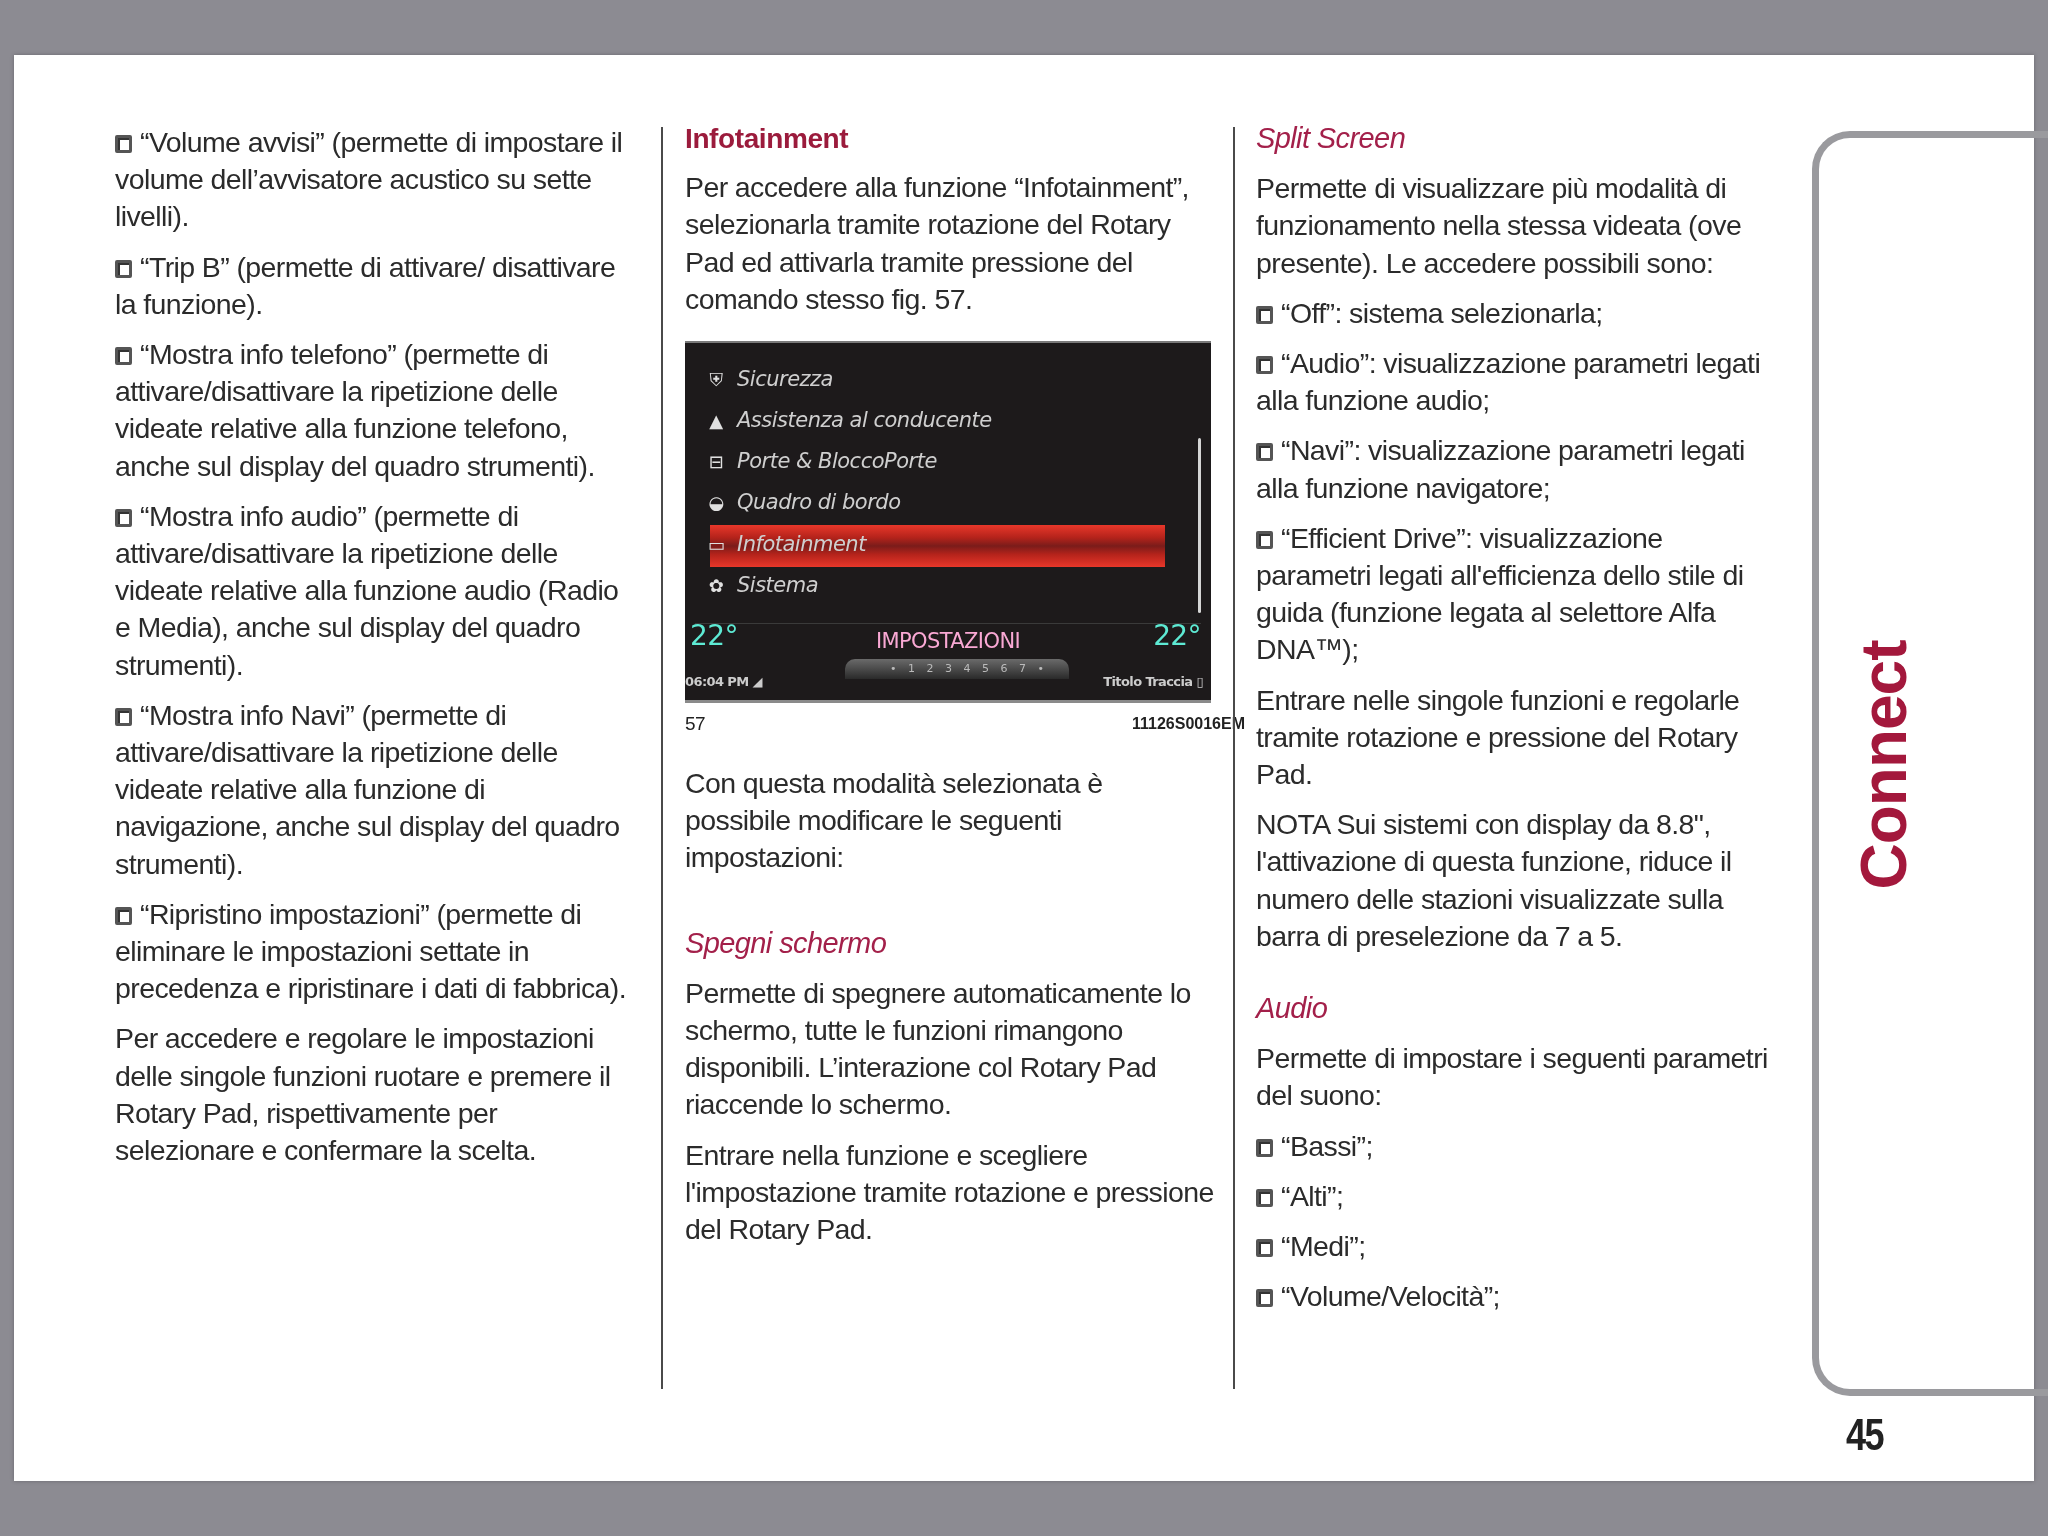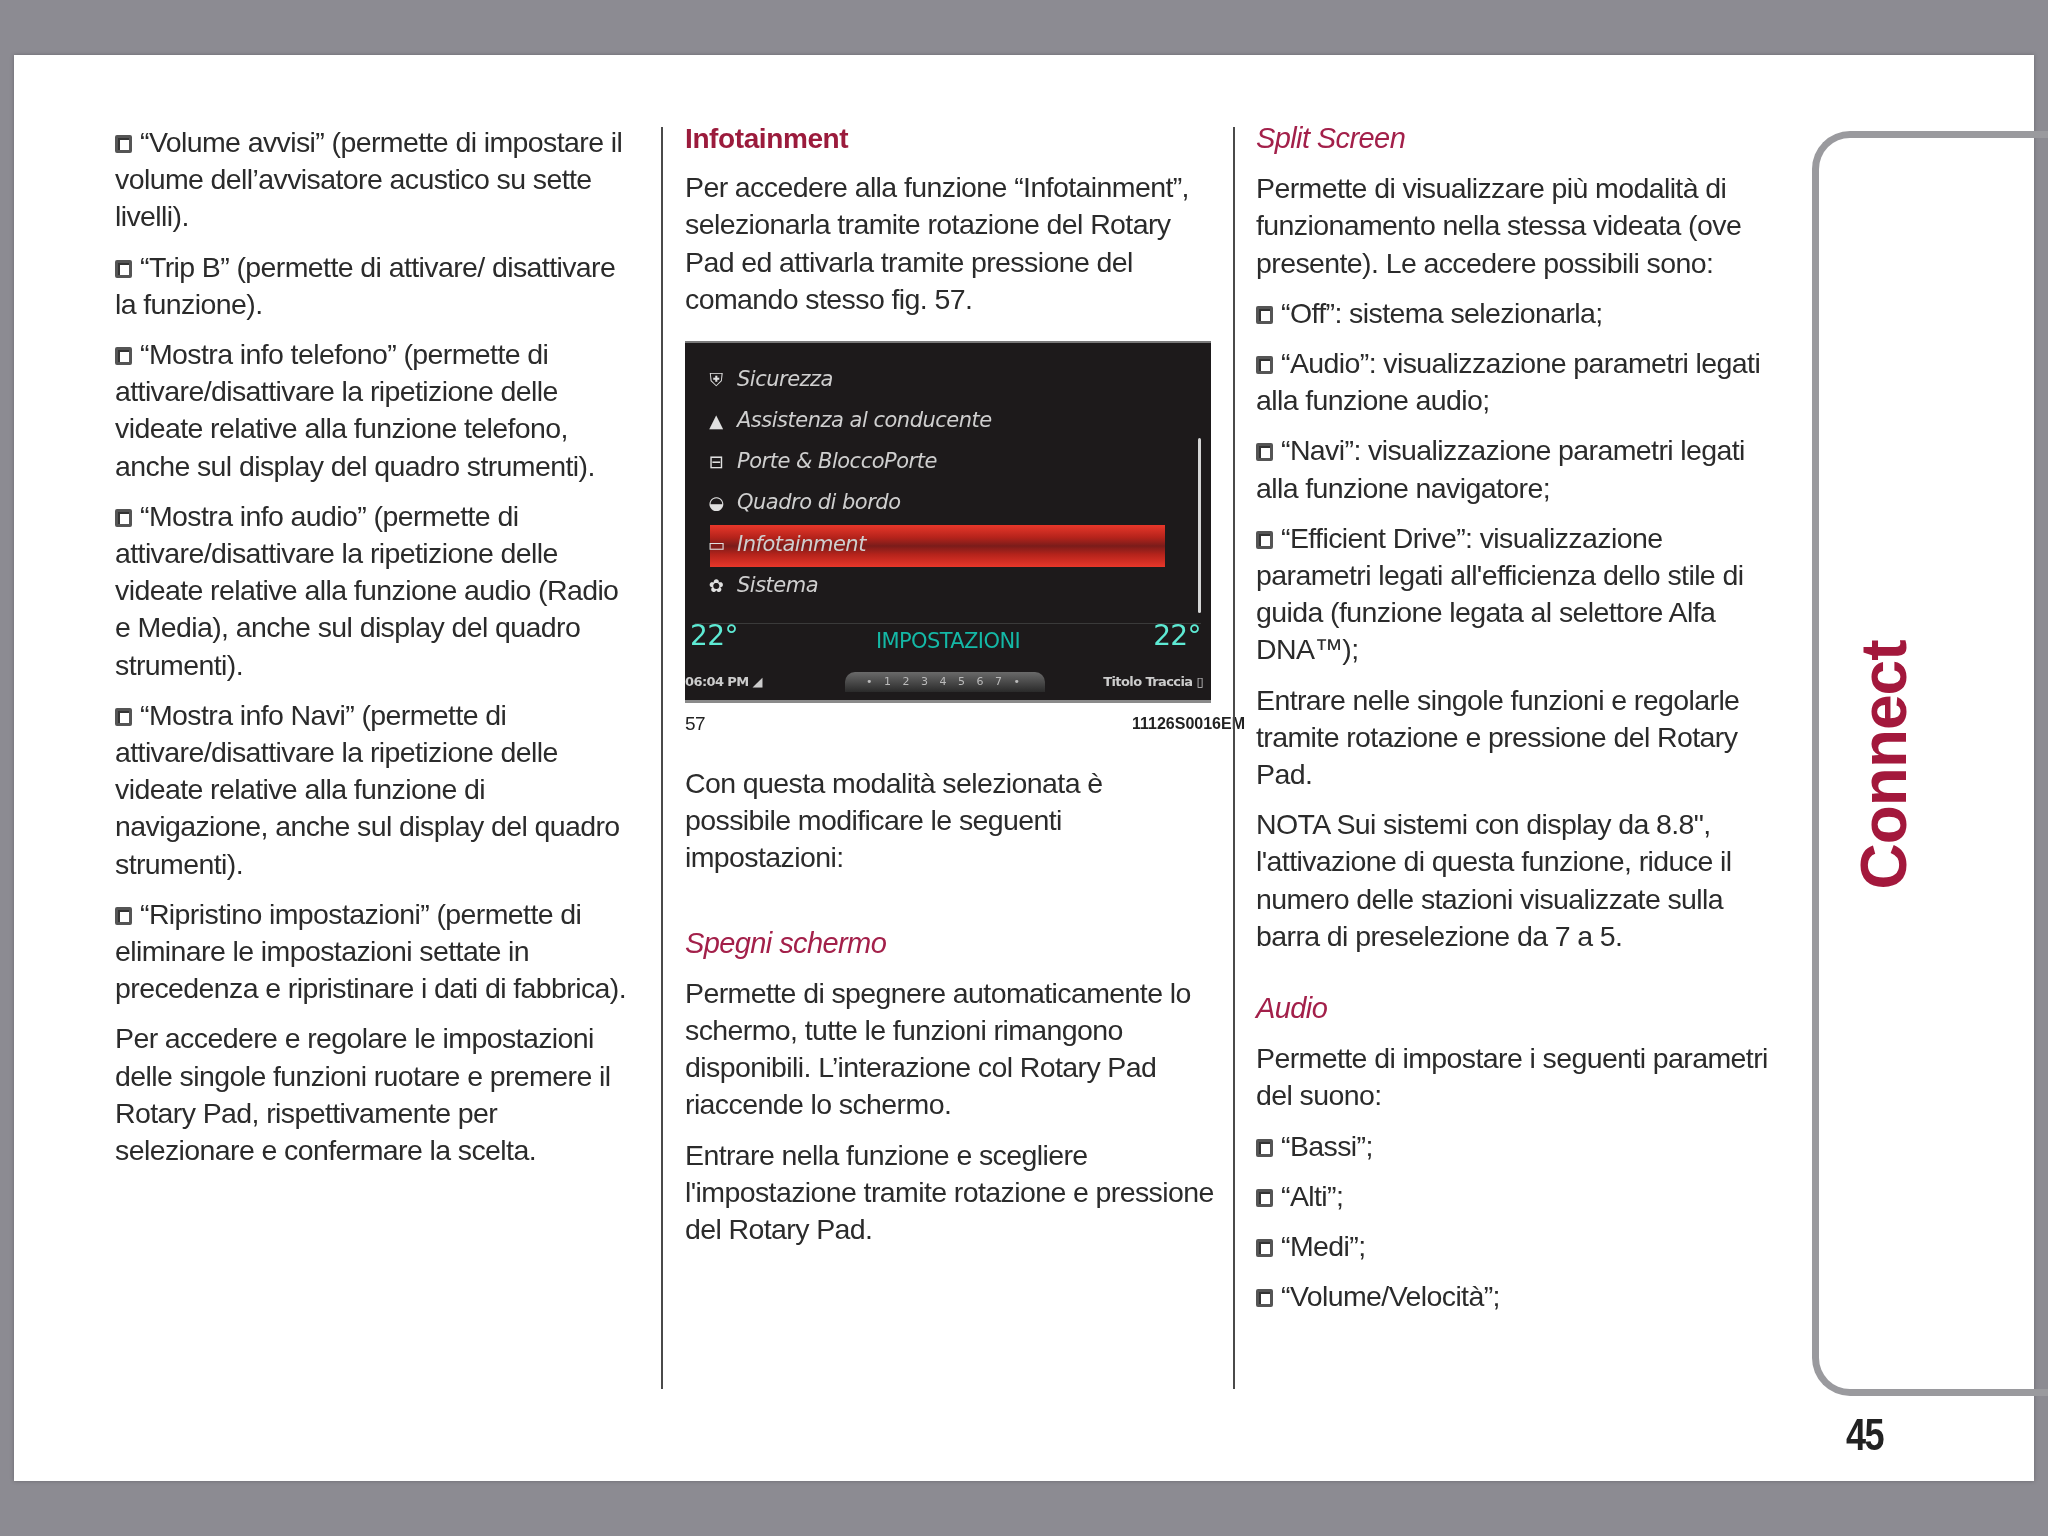--- a/index.html
+++ b/index.html
@@ -30,25 +30,25 @@
   .screen { width:526px; height:357px; background:#1d1a1b; position:relative; border-top:2px solid #7a7a7a; border-bottom:3px solid #8a8a8a;
             font-family:"DejaVu Sans", sans-serif; color:#d8d8d8; overflow:hidden; }
   .menu-item { position:absolute; left:18px; font-size:21px; font-style:italic; color:#cfcfcf; letter-spacing:-0.5px; white-space:nowrap; }
   .menu-item .ic { display:inline-block; width:26px; text-align:center; font-style:normal; margin-right:8px; font-size:18px; color:#e0e0e0; }
   .highlight { position:absolute; left:25px; width:455px; top:182px; height:42px;
                background:linear-gradient(#e8372a 0, #b4231b 30%, #7a1c1a 50%, #b4231b 70%, #e8372a 100%); }
   .scrollbar { position:absolute; right:10px; top:95px; width:3px; height:175px; background:#d5d5d5; border-radius:2px; }
   .sep-line { position:absolute; left:10px; right:10px; top:280px; height:1px; background:#3a3a3a; }
   .temp { position:absolute; top:274px; font-size:28px; color:#5eead4; }
   .temp-l { left:5px; } .temp-r { right:10px; }
-  .screen-title { position:absolute; top:280px; left:0; right:0; text-align:center; font-size:21px; color:#14b8a6; letter-spacing:-0.6px; }
+  .screen-title { position:absolute; top:280px; left:0; right:0; text-align:center; font-size:21px; color:#f9a8d4; letter-spacing:-0.6px; }
   .status-left { position:absolute; left:0; top:320px; font-size:13px; color:#ccc; font-weight:bold; }
   .status-right { position:absolute; right:8px; top:320px; font-size:13px; color:#ccc; font-weight:bold; }
-  .preset-bar { position:absolute; left:160px; top:329px; width:200px; height:20px; border-radius:10px 10px 0 0;
-                background:linear-gradient(#6a6a6a, #2a2a2a); text-align:center; font-size:11px; color:#bbb; line-height:20px; letter-spacing:4px; }
+  .preset-bar { position:absolute; left:160px; top:316px; width:200px; height:20px; border-radius:10px 10px 0 0;
+                background:linear-gradient(#6a6a6a, #2a2a2a); text-align:center; font-size:11px; color:#bbb; line-height:20px; letter-spacing:4px;padding-left:24px; }
   .caption { display:flex; justify-content:space-between; margin-top:10px; font-size:18px; line-height:22px; color:#222; }
   .caption .fig-code { font-weight:bold; font-size:16px; letter-spacing:0; }
   .caption .fig-num { font-size:19px; }
   .after-fig { margin-top:30px; }
   
   .side-tab { position:absolute; left:1812px; top:131px; width:240px; height:1265px; border:7px solid #9a9a9e; border-right:none;
               border-radius:38px 0 0 38px; box-sizing:border-box; }
   .side-label { position:absolute; left:1854px; top:640px; width:60px; height:250px; }
   .side-label span { position:absolute; left:50%; top:50%; transform:translate(-50%,-50%) rotate(-90deg);
                      color:#a3183c; font-weight:bold; font-size:64px; letter-spacing:-1px; white-space:nowrap; }

